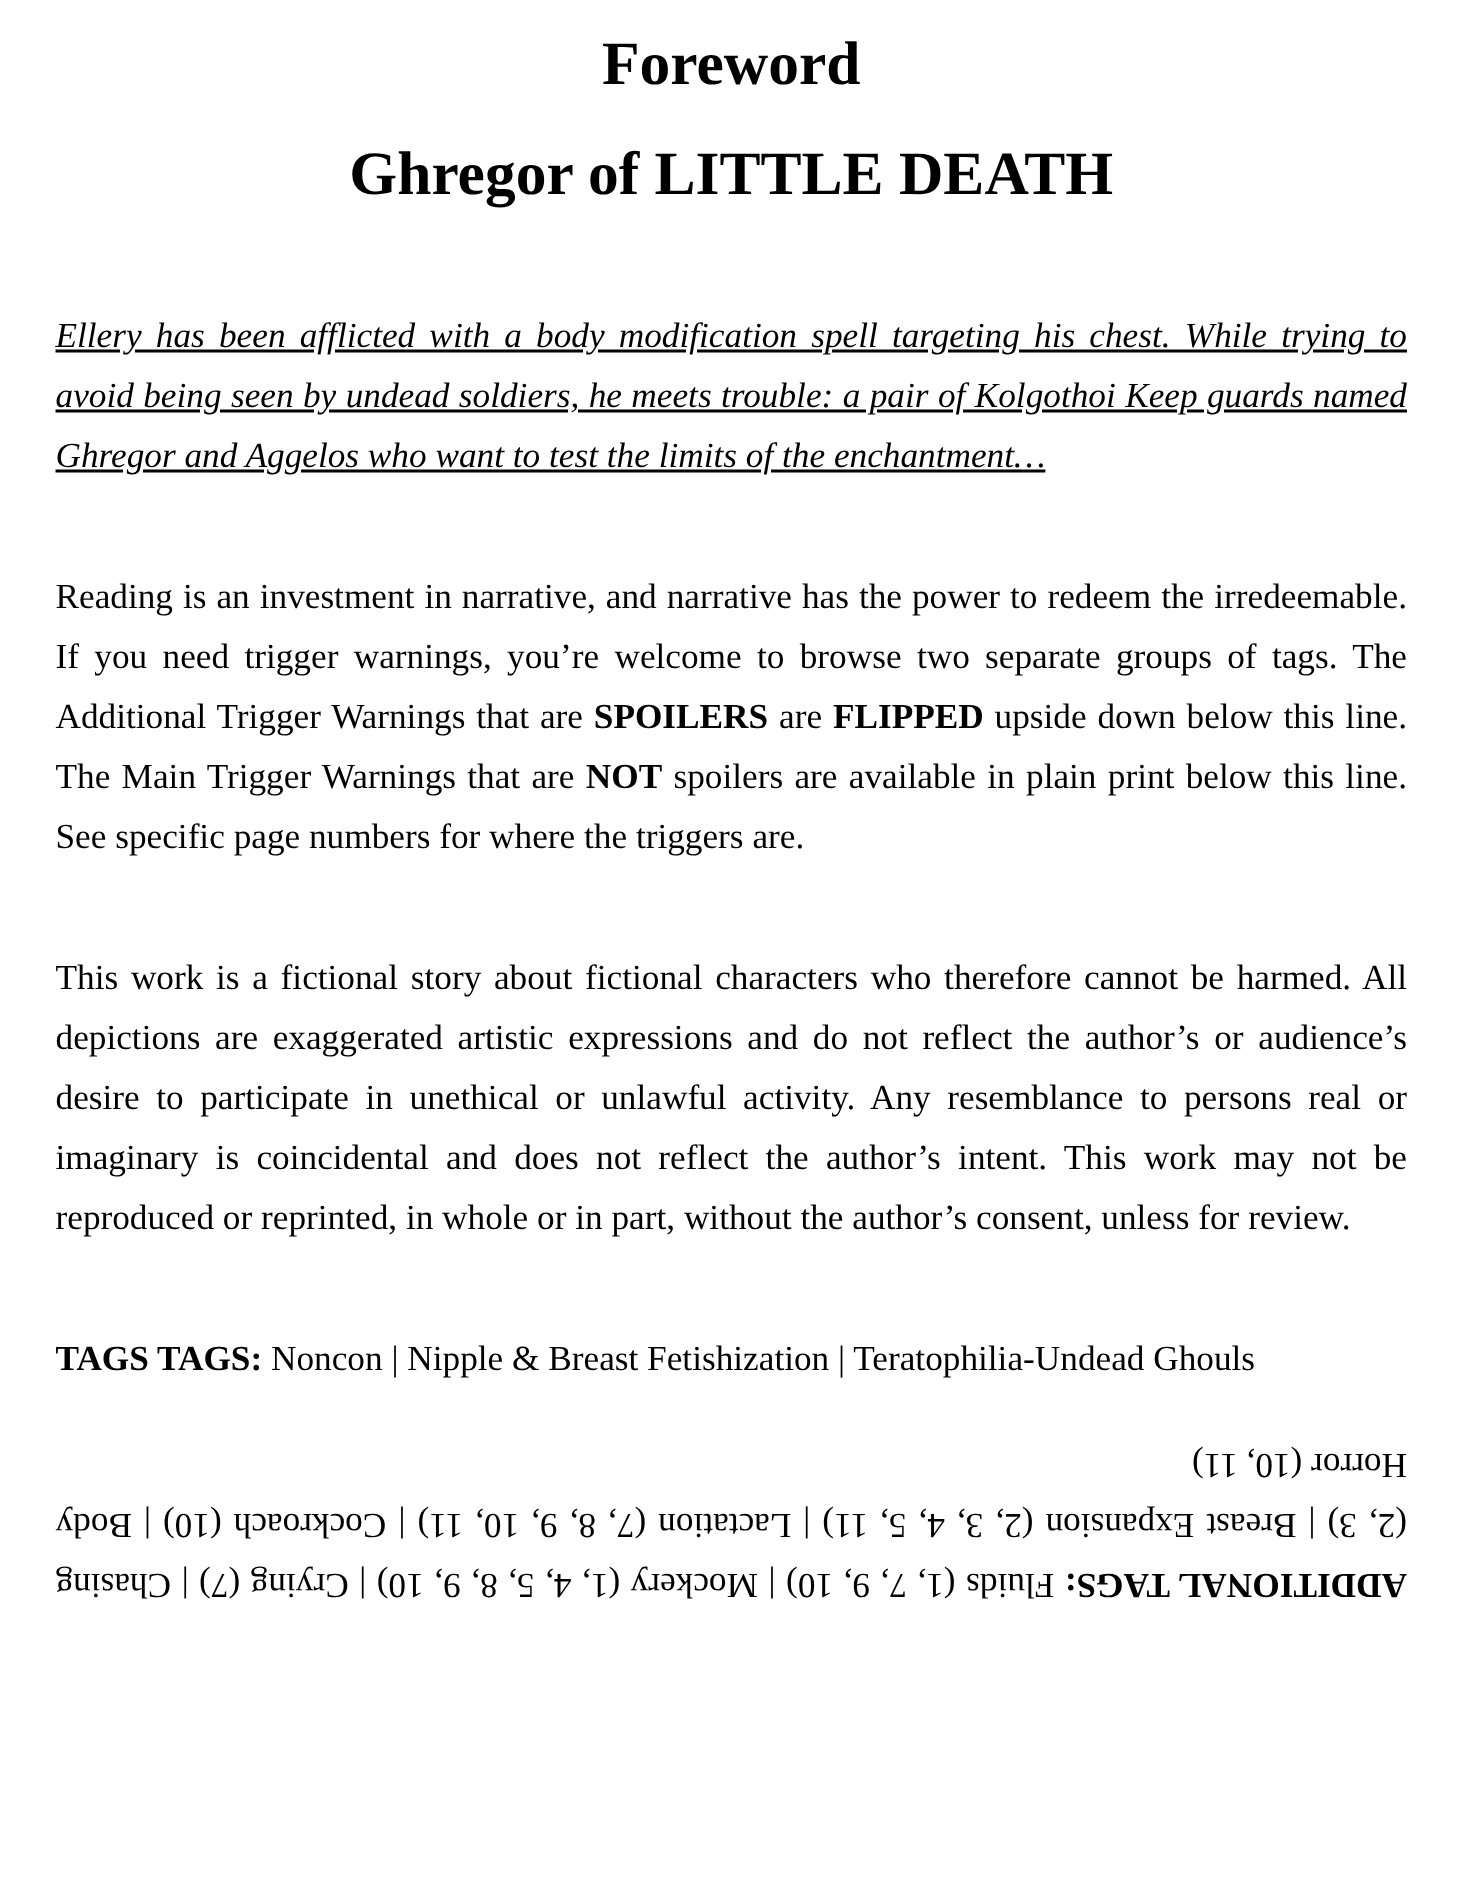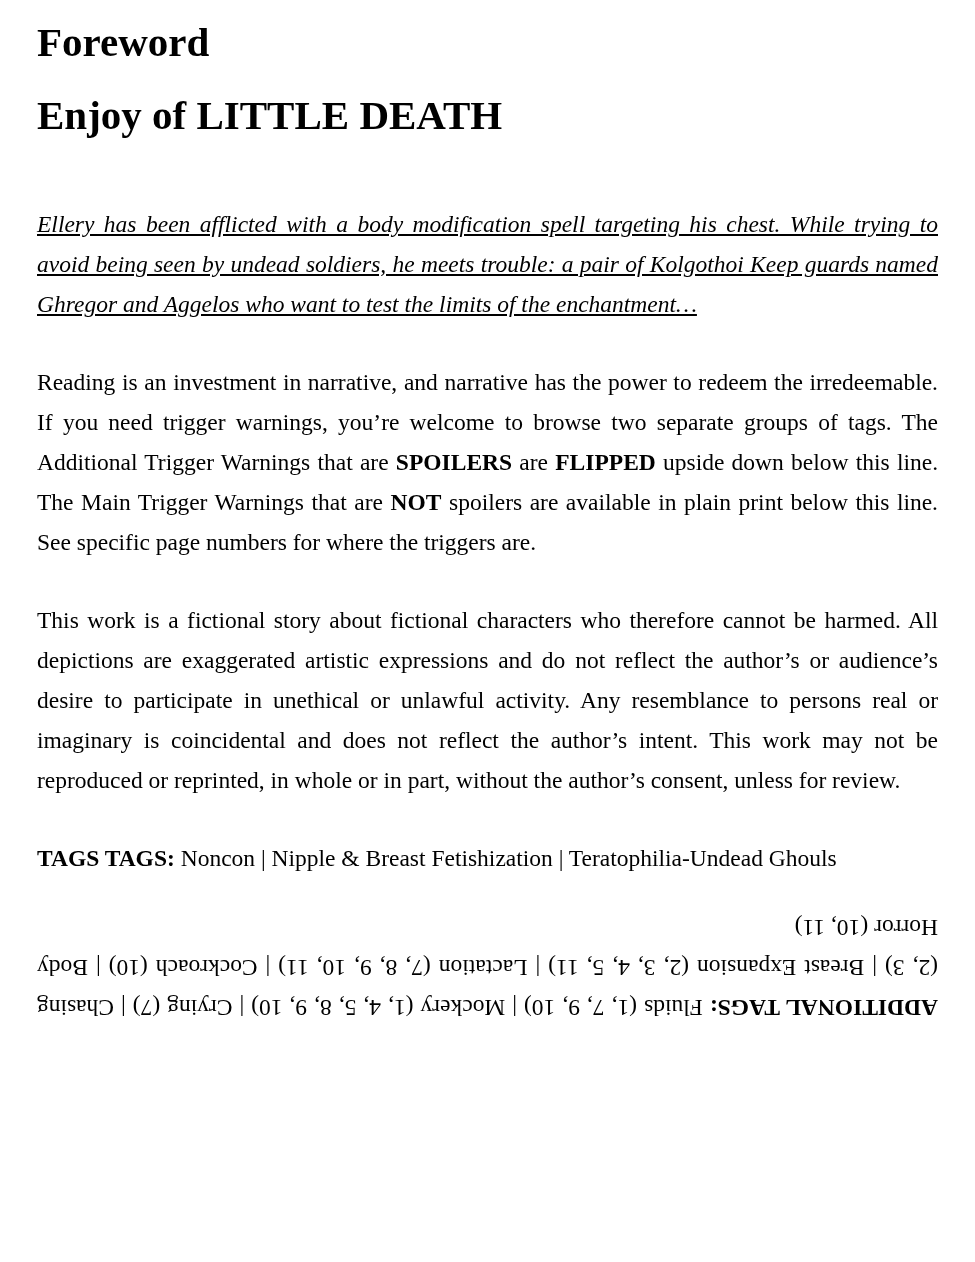--- a/index.html
+++ b/index.html
@@ -10,47 +10,48 @@
     height: 1262px;
     margin: 0 auto;
     background: #ffffff;
     color: #000000;
     font-family: "Liberation Serif", "DejaVu Serif", serif;
     padding: 6px 37px 0 37px;
     overflow: hidden;
   }
   .title-block { margin-bottom: 46px; }
   .title {
+    text-align: center;
     font-size: 41px;
     line-height: 73px;
     font-weight: bold;
   }
   .body {
     font-size: 23.5px;
     line-height: 40px;
     text-align: justify;
-    margin-top: 38px;
+    margin-top: 54px;
   }
   .italic { font-style: italic; text-decoration: underline; }
   .first-body { margin-top: 52px; }
   .no-gap { margin-top: 0; }
   .flipped {
     transform: rotate(180deg);
     margin-top: 30px;
   }
   b { font-weight: bold; }
 </style>
 </head>
 <body>
 
 <div class="page">
 
   <div class="title-block">
     <div class="title">Foreword</div>
-    <div class="title">Enjoy of LITTLE DEATH</div>
+    <div class="title">Ghregor of LITTLE DEATH</div>
   </div>
 
   <p class="body italic first-body">Ellery has been afflicted with a body modification spell targeting his chest. While trying to avoid being seen by undead soldiers, he meets trouble: a pair of Kolgothoi Keep guards named Ghregor and Aggelos who want to test the limits of the enchantment…</p>
 
   <p class="body"><span>Reading is an investment in narrative, and narrative has the power to redeem the irredeemable. If you need trigger warnings, you’re welcome to browse two separate groups of tags. The Additional Trigger Warnings that are </span><b>SPOILERS</b><span> are </span><b>FLIPPED</b><span> upside down below this line. The Main Trigger Warnings that are </span><b>NOT</b><span> spoilers are available in plain print below this line. See specific page numbers for where the triggers are.</span></p>
 
 
   <p class="body">This work is a fictional story about fictional characters who therefore cannot be harmed. All depictions are exaggerated artistic expressions and do not reflect the author’s or audience’s desire to participate in unethical or unlawful activity. Any resemblance to persons real or imaginary is coincidental and does not reflect the author’s intent. This work may not be reproduced or reprinted, in whole or in part, without the author’s consent, unless for review.</p>
 
   <p class="body"><b>TAGS TAGS:</b><span> Noncon | Nipple &amp; Breast Fetishization | Teratophilia-Undead Ghouls</span></p>

